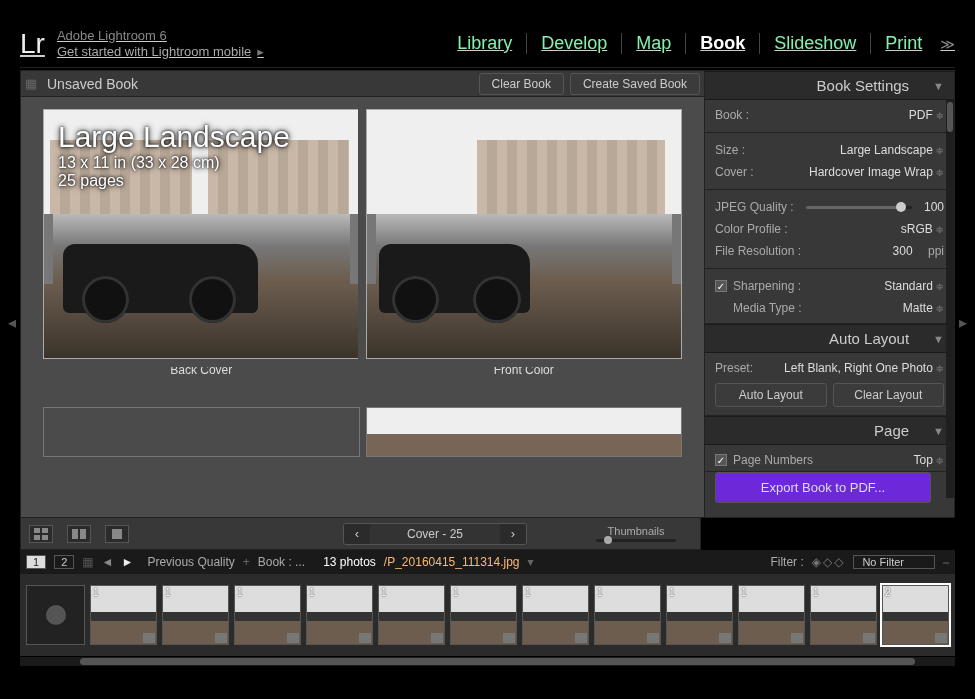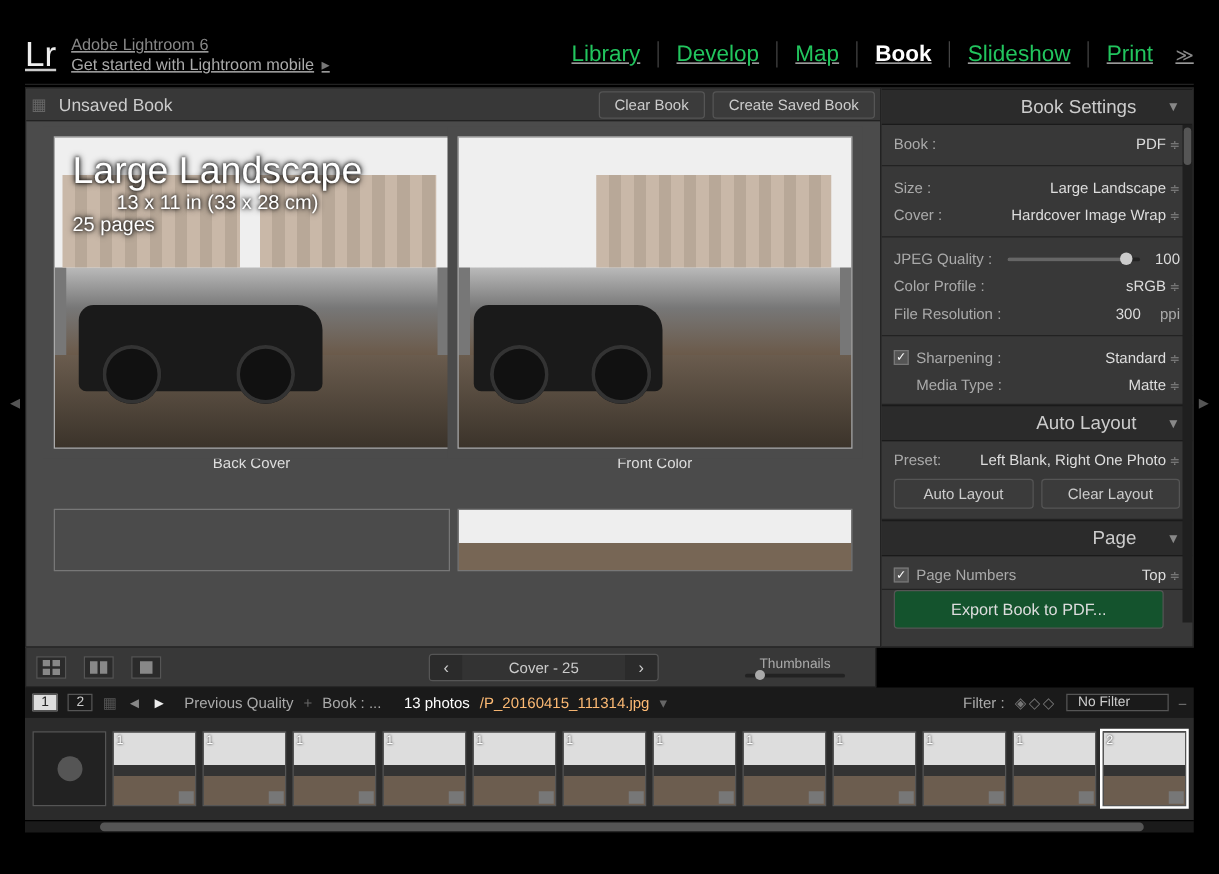--- a/index.html
+++ b/index.html
@@ -4,21 +4,21 @@
 <style>
   * { box-sizing:border-box; margin:0; padding:0; font-family:"Segoe UI",Arial,sans-serif; }
   body { background:#000; color:#ccc; width:975px; height:699px; overflow:hidden; font-size:13px; }
   .frame { width:975px; height:699px; padding:20px 20px 0 20px; position:relative; }
 
   .topbar { display:flex; align-items:center; height:48px; border-bottom:1px solid #222;text-decoration:underline; }
   .logo { font:300 28px/1 "Segoe UI Light",Arial; color:#eee; margin-right:12px; }
   .brand { display:flex; flex-direction:column; gap:1px; font-size:13px; color:#888; }
   .brand .line2 { display:flex; align-items:center; gap:6px; color:#aaa; cursor:pointer;}
   .modbar { margin-left:auto; display:flex; gap:0; align-items:center; }
-  .modbar span.mod { color:#22c55e; padding:0 14px; border-left:1px solid #444; font-size:18px; cursor:pointer;}
+  .modbar span.mod { color:#86efac; padding:0 14px; border-left:1px solid #444; font-size:18px; cursor:pointer;}
   .modbar span.mod:first-child{border-left:none;}
   .modbar span.mod.active { color:#fff; font-weight:bold; }
   .modbar .chev{ color:#888; font-size:14px; margin-left:4px;}
 
   .work { display:flex; height:448px; margin-top:2px;}
   .main { flex:1; background:#4b4b4b; border:1px solid #222; display:flex; flex-direction:column; position:relative;}
   .main-top { height:26px; background:#383838; display:flex; align-items:center; padding:0 4px; border-bottom:1px solid #222;}
   .main-top .tri{ width:22px; display:inline-block;}
   .docname{color:#ccc; font-size:14px;}
   .main-top .sp{flex:1;}
@@ -30,21 +30,21 @@
   .page{ flex:1; border:1px solid #777; height:250px; position:relative; overflow:hidden; background:linear-gradient(#e8e8e8 0%,#ddd 35%,#777 55%,#6b5a4a 70%,#333 100%);}
   .page.cover{ border:1px solid #aaa; box-shadow:0 0 0 8px #4b4b4b, 0 0 0 9px #777 inset;}
   .scene{position:absolute;inset:0;}
   .sky{position:absolute;top:0;left:0;right:0;height:42%;background:#efefef;}
   .bld{position:absolute;top:12%;width:45%;height:30%;background:repeating-linear-gradient(90deg,#c9b8a8 0 10px,#b8a898 10px 20px);}
   .car{position:absolute;bottom:18%;width:62%;height:28%;background:#1a1a1a;border-radius:12px 20px 6px 6px;}
   .wheel{position:absolute;bottom:14%;width:15%;height:0;padding-top:15%;border-radius:50%;background:#111;box-shadow:0 0 0 3px #333 inset;}
   .ground{position:absolute;bottom:0;left:0;right:0;height:30%;background:linear-gradient(#6a5c4e,#3b332a);}
   .overlay-txt{position:absolute;top:10px;left:14px;color:#fff;text-shadow:0 0 6px #000,0 0 3px #000;}
   .overlay-txt .t1{font-size:30px;}
-  .overlay-txt .t2{font-size:16px;text-align:center;}
+  .overlay-txt .t2{font-size:16px;}
   .overlay-txt .t3{font-size:16px;}
 
   .caps{display:flex; gap:6px; font-size:12px;color:#ddd;}
   .caps div{flex:1; text-align:center;}
 
   .spread2{margin-top:26px; display:flex; gap:6px;}
   .page2{flex:1; border:1px solid #777; height:50px; overflow:hidden;}
   .page2.a{background:#4b4b4b;}
   .page2.b{background:linear-gradient(#eee 0 55%,#765 55% 100%);}
 
@@ -58,21 +58,21 @@
   .row .val{color:#ddd;}
   .dd{color:#ddd; cursor:pointer;}
   .dd::after{content:" ≑"; color:#888; font-size:10px;}
   .hr{height:1px; background:#222; margin:2px -10px;}
   .slider{flex:1; height:3px; background:#222; position:relative; border-radius:2px; margin:0 6px;}
   .slider .fill{position:absolute;left:0;top:0;bottom:0;width:90%;background:#666;border-radius:2px;}
   .slider .knob{position:absolute; top:-4px; width:10px; height:10px; background:#ccc; border-radius:50%; left:90%; transform:translateX(-50%);}
   .chk{width:12px;height:12px;display:inline-flex;align-items:center;justify-content:center;background:#555;border:1px solid #777;font-size:10px;color:#fff;}
   .btnrow{display:flex; gap:6px;}
   .btnrow .btn{flex:1; text-align:center; padding:4px 0;}
-  .exportbtn{display:block; width:216px; margin:0 10px 8px; background:#14532d; border:1px solid #555; color:#ddd; padding:7px 0; text-align:center; border-radius:3px; cursor:pointer;}
+  .exportbtn{display:block; width:216px; margin:0 10px 8px; background:#6d28d9; border:1px solid #555; color:#ddd; padding:7px 0; text-align:center; border-radius:3px; cursor:pointer;}
 
   .midbar{ height:32px; background:#383838; border:1px solid #222; border-top:none; display:flex; align-items:center; padding:0 8px; gap:10px;}
   .vbtn{width:24px;height:18px;border:1px solid #555;background:#2b2b2b;display:inline-flex;align-items:center;justify-content:center;margin-right:4px;cursor:pointer;}
   .vbtn svg{width:14px;height:12px;}
   .nav{flex:0 0 auto; display:flex; align-items:center; border:1px solid #555; border-radius:3px; overflow:hidden; margin-left:200px;}
   .nav .ar{width:26px;height:20px;display:flex;align-items:center;justify-content:center;color:#ccc;background:#2b2b2b;cursor:pointer;}
   .nav .ct{width:130px;text-align:center;background:#333;color:#ccc;font-size:12px;height:20px;line-height:20px;}
   .thumbs-ctrl{margin-left:auto; display:flex; flex-direction:column; align-items:center; font-size:11px; color:#aaa; padding-right:16px;}
   .mini-slider{width:80px;height:3px;background:#222;position:relative;border-radius:2px;margin-top:2px;}
   .mini-slider .knob{position:absolute;top:-3px;width:8px;height:8px;background:#aaa;border-radius:50%;left:10%;}

